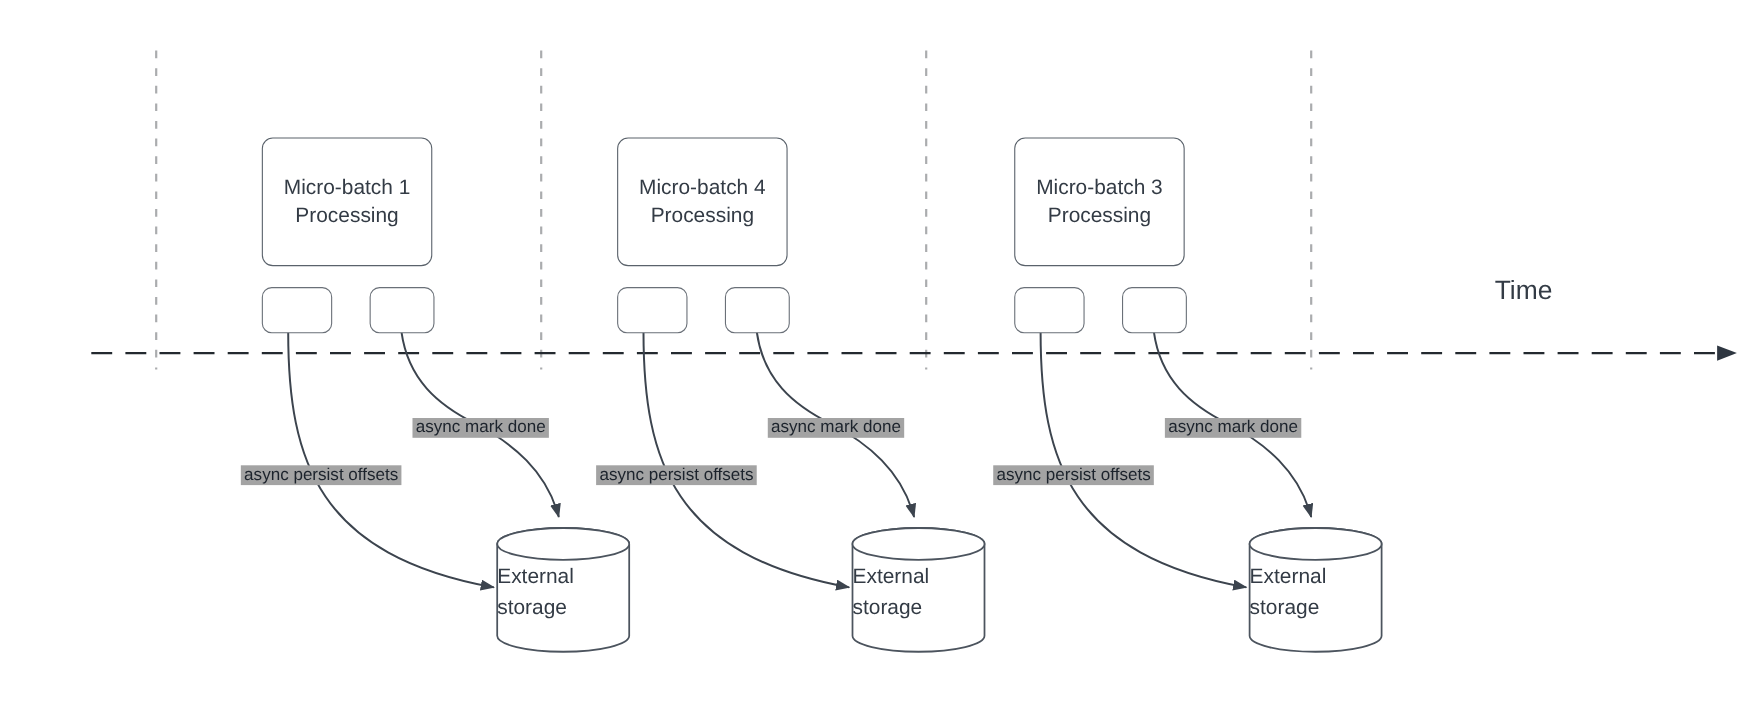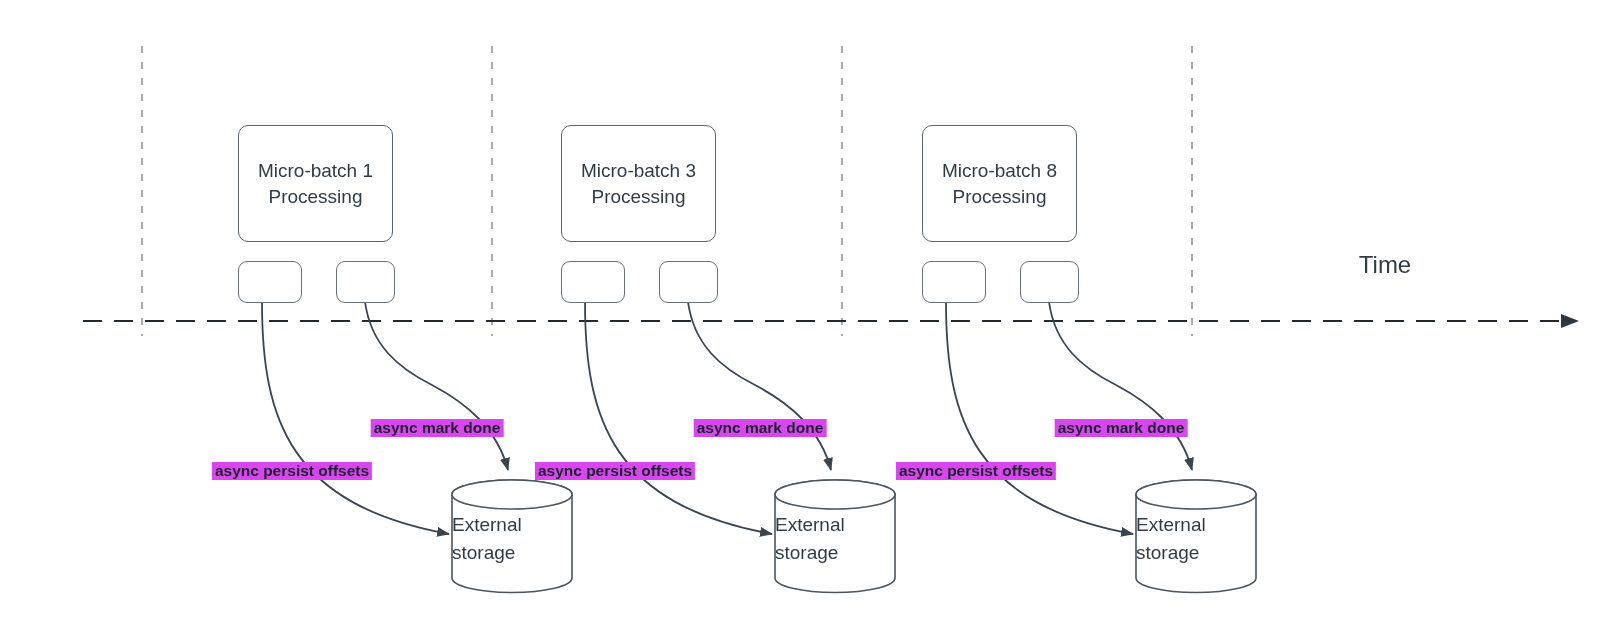--- a/index.html
+++ b/index.html
@@ -40,22 +40,22 @@
     white-space:pre-line;
   }
   .smallbox{
     position:absolute;top:261px;height:42px;box-sizing:border-box;
     border:1.6px solid var(--small-border);border-radius:9px;background:#fff;
   }
   .smallbox.left{left:238px;width:64px;}
   .smallbox.right{left:336px;width:59px;}
   .lbl{
     position:absolute;transform:translate(-50%,-50%);
-    font-size:15.5px;font-weight:bold;color:var(--label);
-    background:#d946ef;padding:0 3px;white-space:nowrap;margin-top:39px;
+    font-size:15.5px;font-weight:normal;color:var(--label);
+    background:#a3a3a3;padding:0 3px;white-space:nowrap;
   }
   .lbl.persist{left:292px;top:432px;}
   .lbl.markdone{left:437px;top:389px;}
   .storage-label{
     position:absolute;left:452px;top:511px;width:120px;
     font-size:19px;line-height:28px;color:var(--text);
     white-space:pre-line;
   }
 </style>
 </head>
@@ -105,21 +105,21 @@
       <defs>
         <marker id="c-arrow-2" markerUnits="userSpaceOnUse" markerWidth="14" markerHeight="11" refX="12" refY="5" orient="auto">
           <path d="M0,0 L13,5 L0,10 Z" fill="#3c444e"></path>
         </marker>
       </defs>
       <path d="M262,302 C262,420 290,505 449,534" stroke="#3c444e" stroke-width="1.8" fill="none" marker-end="url(#c-arrow-2)"></path>
       <path d="M365,302 C371,345 398,368 432,385 C466,403 497,428 508,470" stroke="#3c444e" stroke-width="1.8" fill="none" marker-end="url(#c-arrow-2)"></path>
       <path d="M452,494.5 a60,14.5 0 0 1 120,0 V578 a60,14.5 0 0 1 -120,0 Z" fill="#ffffff" stroke="#4c545e" stroke-width="1.6"></path>
       <ellipse cx="512" cy="494.5" rx="60" ry="14.5" fill="#ffffff" stroke="#4c545e" stroke-width="1.6"></ellipse>
     </svg>
-    <div class="bigbox">Micro-batch 3
+    <div class="bigbox">Micro-batch 4
 Processing</div>
     <div class="smallbox left"></div>
     <div class="smallbox right"></div>
     <div class="lbl persist">async persist offsets</div>
     <div class="lbl markdone">async mark done</div>
     <div class="storage-label">External
 storage</div>
   </div>
 
   <div class="group g3">
@@ -127,21 +127,21 @@
       <defs>
         <marker id="c-arrow-3" markerUnits="userSpaceOnUse" markerWidth="14" markerHeight="11" refX="12" refY="5" orient="auto">
           <path d="M0,0 L13,5 L0,10 Z" fill="#3c444e"></path>
         </marker>
       </defs>
       <path d="M262,302 C262,420 290,505 449,534" stroke="#3c444e" stroke-width="1.8" fill="none" marker-end="url(#c-arrow-3)"></path>
       <path d="M365,302 C371,345 398,368 432,385 C466,403 497,428 508,470" stroke="#3c444e" stroke-width="1.8" fill="none" marker-end="url(#c-arrow-3)"></path>
       <path d="M452,494.5 a60,14.5 0 0 1 120,0 V578 a60,14.5 0 0 1 -120,0 Z" fill="#ffffff" stroke="#4c545e" stroke-width="1.6"></path>
       <ellipse cx="512" cy="494.5" rx="60" ry="14.5" fill="#ffffff" stroke="#4c545e" stroke-width="1.6"></ellipse>
     </svg>
-    <div class="bigbox">Micro-batch 8
+    <div class="bigbox">Micro-batch 3
 Processing</div>
     <div class="smallbox left"></div>
     <div class="smallbox right"></div>
     <div class="lbl persist">async persist offsets</div>
     <div class="lbl markdone">async mark done</div>
     <div class="storage-label">External
 storage</div>
   </div>
 
 </div>

